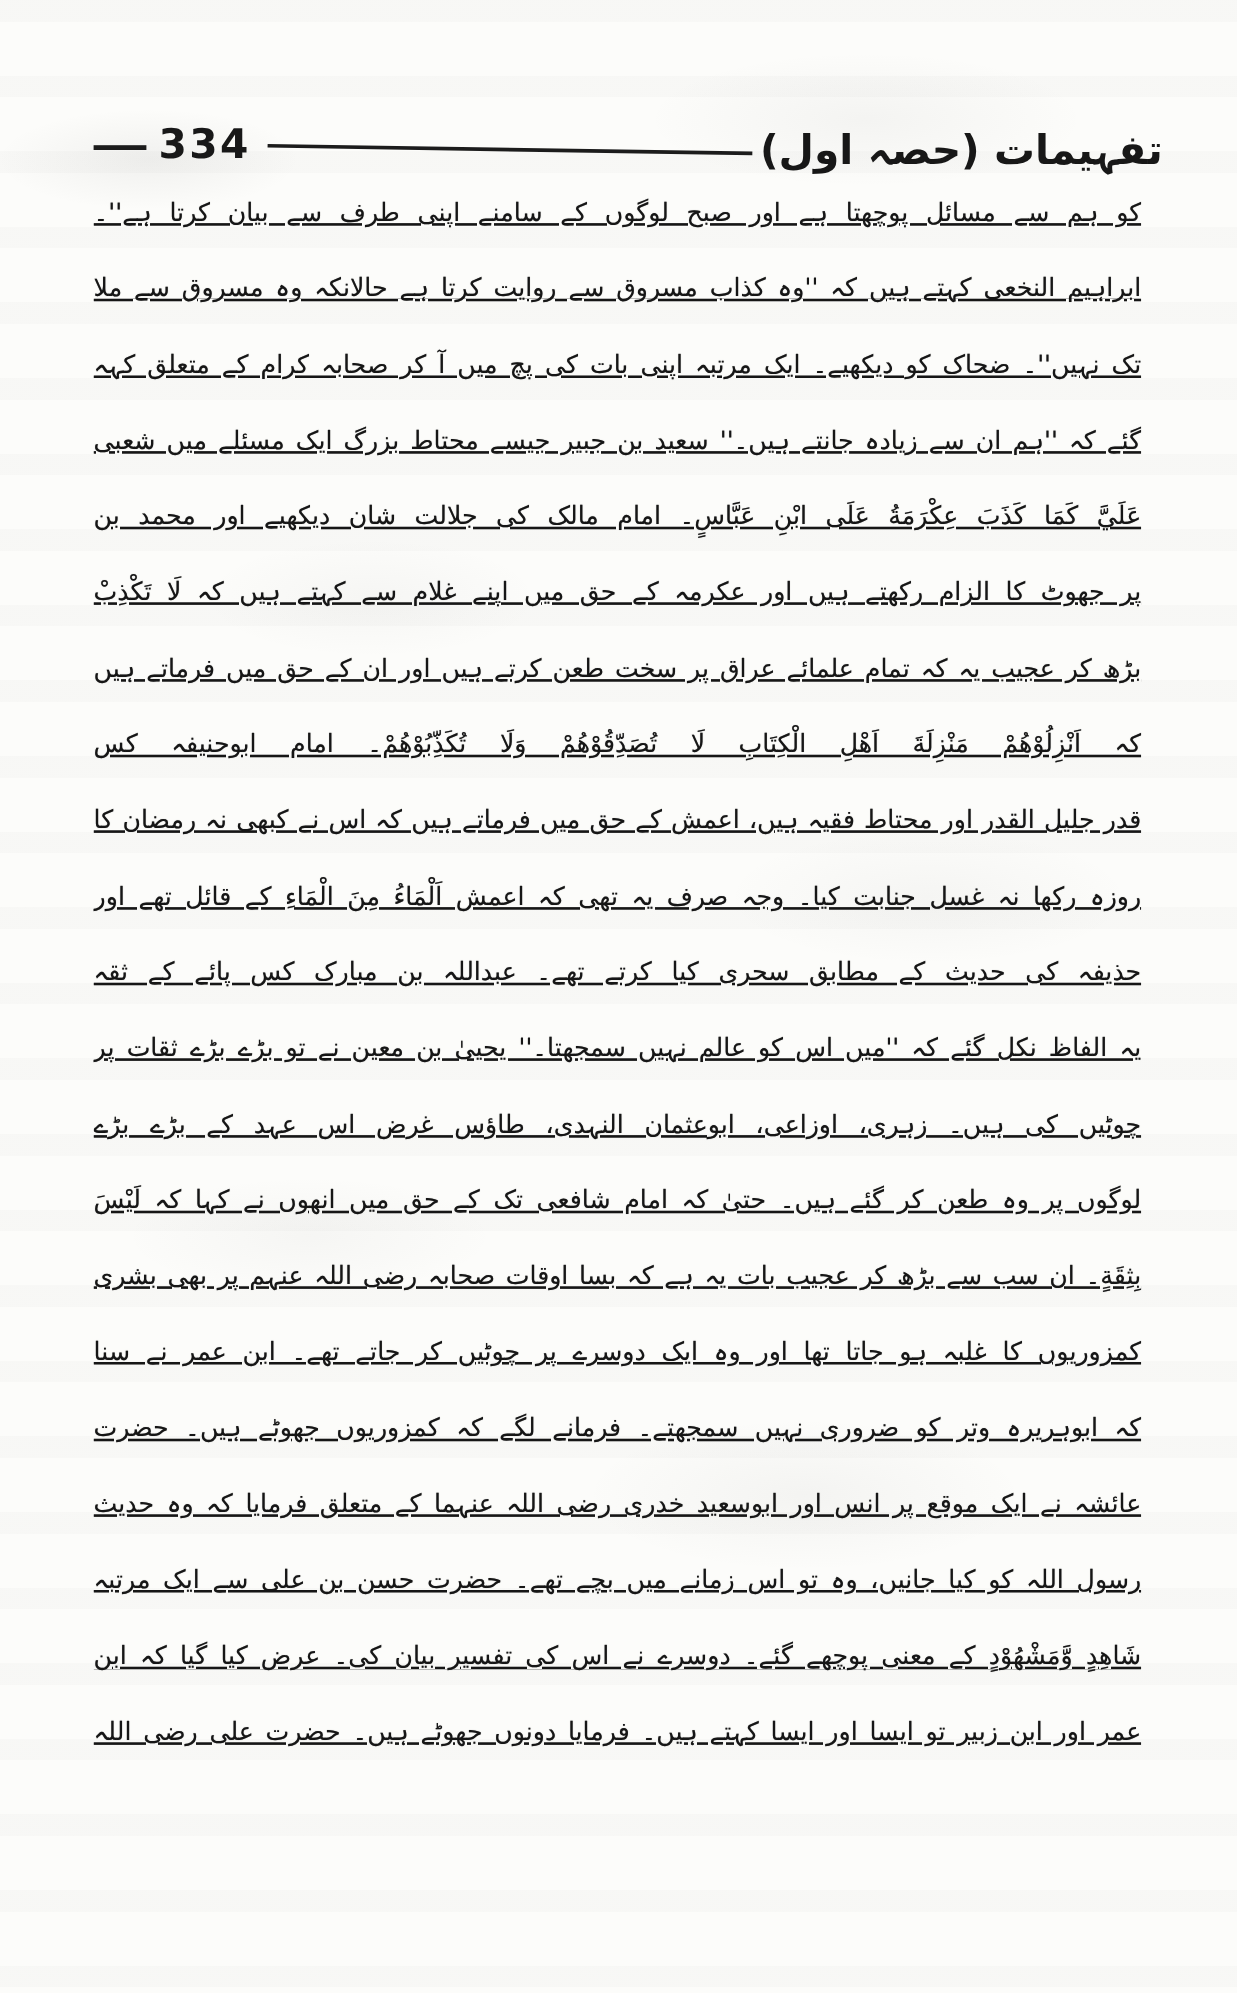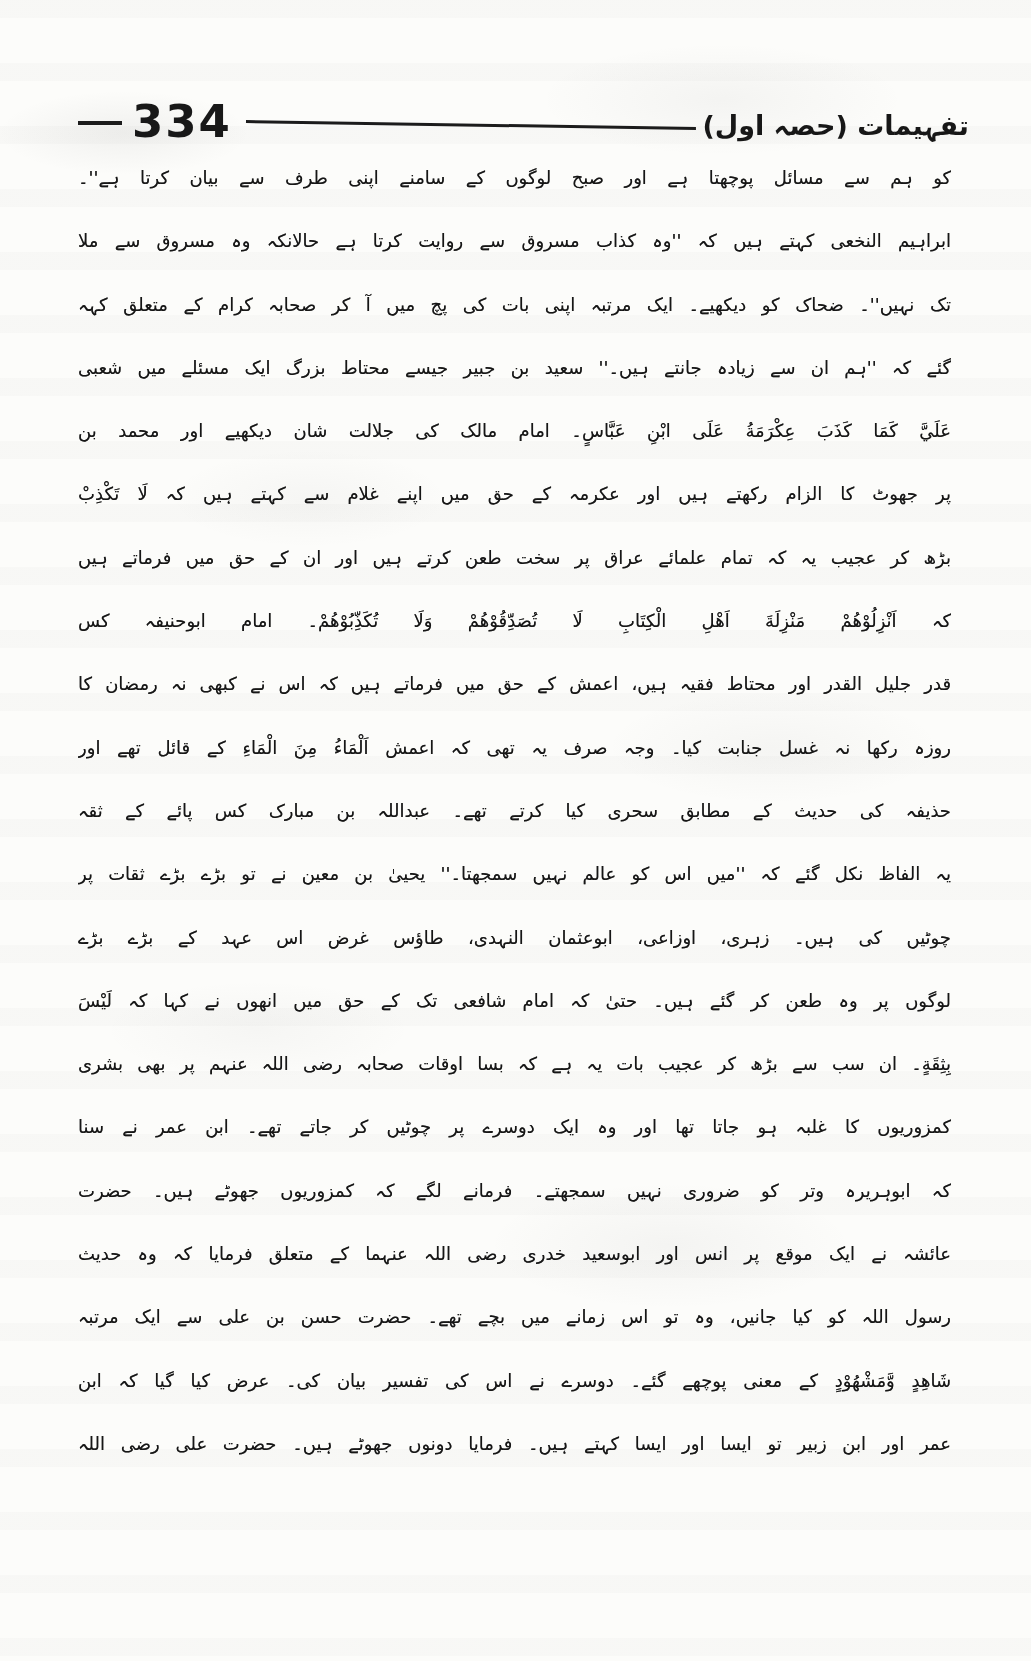--- a/index.html
+++ b/index.html
@@ -45,59 +45,60 @@
     align-items: center;
   }
   .lead-dash {
     width: 44px;
     height: 4px;
     background: #1c1c1c;
     margin-right: 10px;
     margin-top: 4px;
   }
   .page-number {
-    font-size: 45px;
+    font-size: 34px;
     font-weight: bold;
     letter-spacing: 2px;
     line-height: 1;
     color: #181818;
   }
   .header-rule {
     flex: 1 1 auto;
     height: 3px;
     background: #1c1c1c;
     margin: 0 6px 0 14px;
     transform: rotate(0.9deg);
     transform-origin: left center;
   }
   .header-title {
     direction: rtl;
-    font-size: 27px;
+    font-size: 34px;
     font-weight: bold;
     white-space: nowrap;
     margin-top: 8px;
     color: #171717;
   }
   .body-text {
     position: absolute;
     top: 146px;
     left: 78px;
     right: 80px;
     direction: rtl;
   }
   .line {
     height: 63.3px;
     line-height: 63.3px;
-    font-size: 18px;
+    font-size: 21px;
     white-space: nowrap;
     text-align: justify;
     text-align-last: justify;
     overflow: hidden;
     color: #161616;
     text-shadow: 0 0 0.6px rgba(20,20,20,0.55);
+    text-decoration: underline;
   }
 </style>
 </head>
 <body>
 
 <div class="page">
 
   <div class="header">
     <div class="lead-dash"></div>
     <div class="page-number">334</div>

